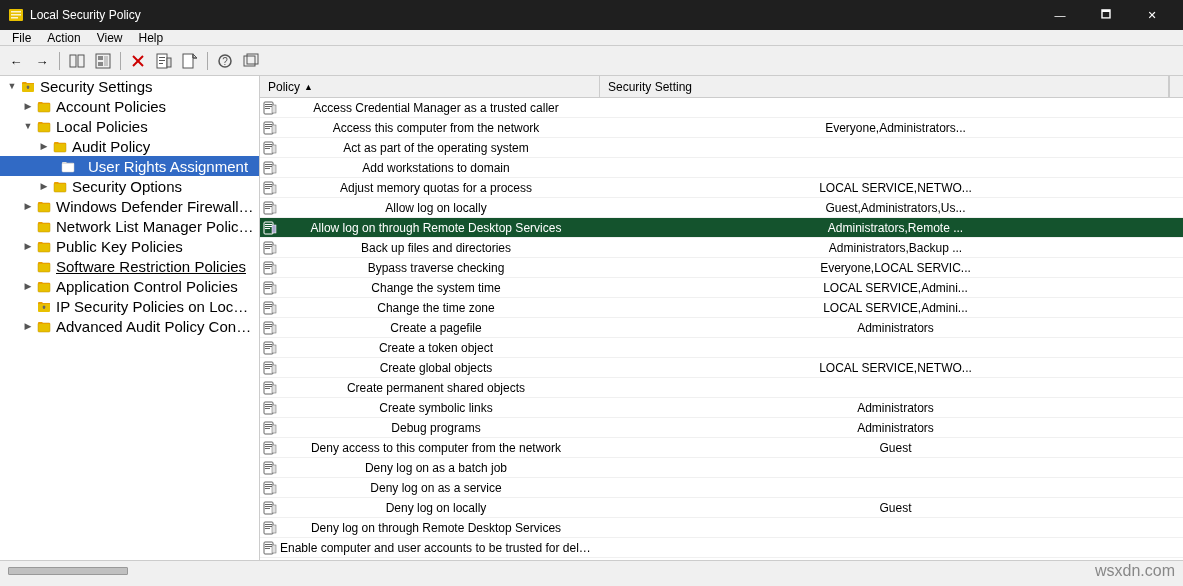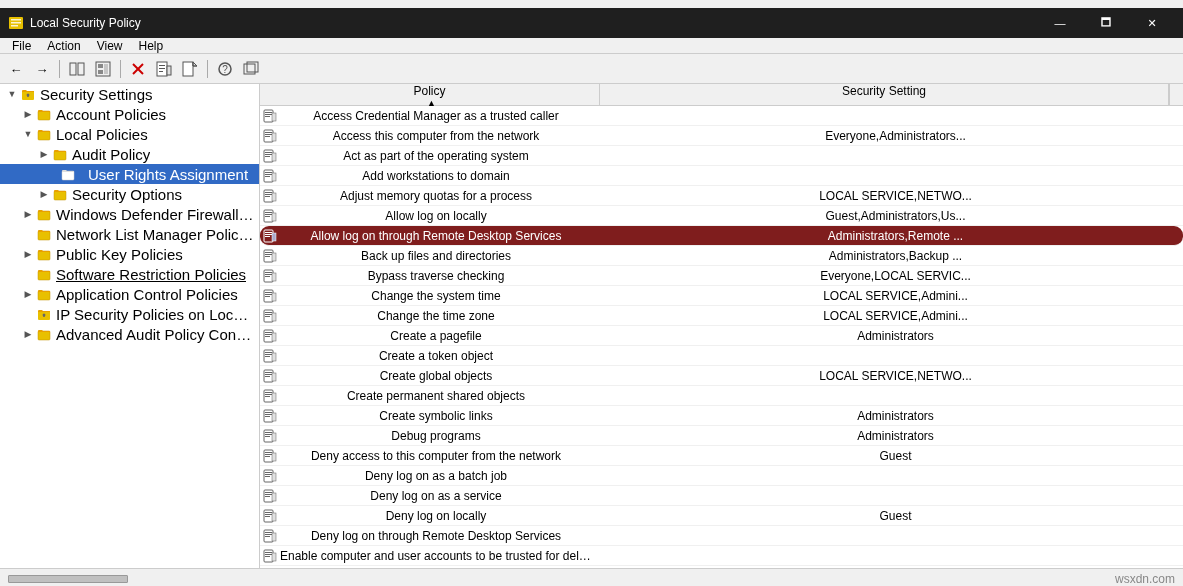--- a/index.html
+++ b/index.html
@@ -14,21 +14,20 @@
 
     
     .title-bar {
       background: #1f1f1f;
       color: #fff;
       height: 30px;
       display: flex;
       align-items: center;
       padding: 0 8px;
       user-select: none;
-      margin-top: 8px;
     }
     .title-bar-icon {
       width: 16px;
       height: 16px;
       margin-right: 6px;
       display: flex;
       align-items: center;
       justify-content: center;
     }
     .title-bar-text {
@@ -170,21 +169,20 @@
     }
     .col-header {
       display: flex;
       align-items: center;
       padding: 0 8px;
       font-size: 12px;
       border-right: 1px solid #ccc;
       cursor: pointer;
       user-select: none;
       position: relative;
-      flex-direction: column;
     }
     .col-header-sort {
       margin-left: 4px;
       font-size: 9px;
     }
     .col-policy { width: 340px; }
     .col-setting { flex: 1; }
 
     
     .policy-list {
@@ -193,21 +191,21 @@
       overflow-x: hidden;
     }
     .policy-row {
       display: flex;
       align-items: center;
       height: 20px;
       border-bottom: 1px solid #f0f0f0;
       cursor: default;
       text-align: center;
     }
-    .policy-row.selected { background: #7f1d1d; color: #fff; border-radius: 9px; }
+    .policy-row.selected { background: #14532d; color: #fff; }
     .policy-icon {
       width: 20px;
       height: 20px;
       display: flex;
       align-items: center;
       justify-content: center;
       flex-shrink: 0;
       font-size: 11px;
       color: #555;
     }
@@ -792,14 +790,14 @@
       </div>
   </div>
 
 </div>
 
 <div class="status-bar">
   <span style="display:flex;align-items:center;width:230px;">
     <div style="width:120px;height:8px;background:#c0c0c0;border:1px solid #999;border-radius:1px;"></div>
   </span>
   <span></span>
-  <span style="margin-left:auto;font-size:12px;color:#888;">wsxdn.com</span>
+  <span style="margin-left:auto;font-size:16px;color:#888;">wsxdn.com</span>
 </div>
 
 </body></html>

